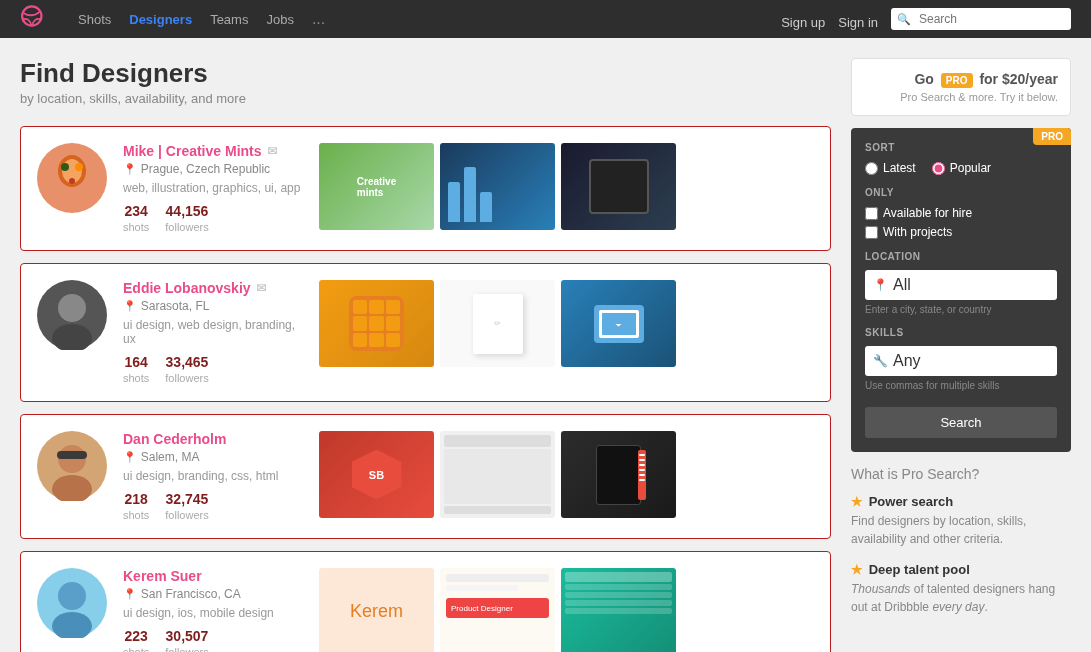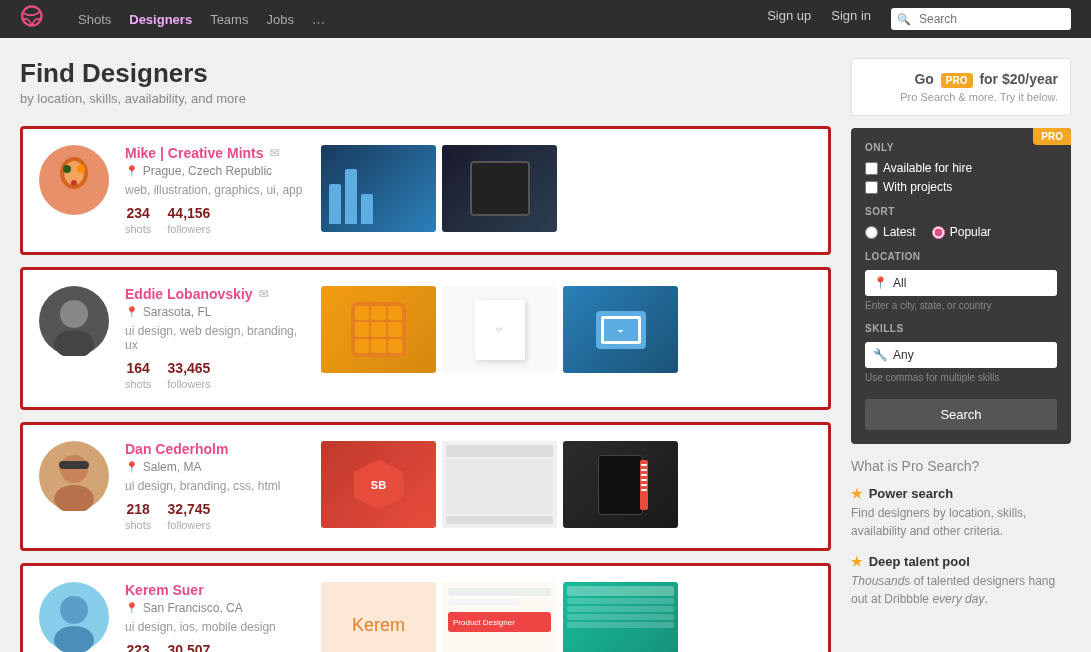--- a/index.html
+++ b/index.html
@@ -15,23 +15,23 @@
       gap: 20px;
     }
     .navbar .logo {
       color: #ea4c89;
       font-size: 22px;
       font-weight: bold;
       margin-right: 10px;
     }
     .nav-links { display: flex; gap: 18px; align-items: center; flex: 1; }
     .nav-link { color: #aaa; text-decoration: none; font-size: 13px; }
-    .nav-link.active { color: #f0abfc; font-weight: bold; }
+    .nav-link.active { color: #3b82f6; font-weight: bold; }
     .nav-more { color: #888; font-size: 16px; }
-    .nav-right { display: flex; align-items: flex-start; gap: 20px; margin-left: auto; }
+    .nav-right { display: flex; align-items: flex-end; gap: 13px; margin-left: auto; }
     .nav-btn { color: #ccc; text-decoration: none; font-size: 13px; }
     .nav-search {
       background: #fff;
       border: none;
       border-radius: 3px;
       padding: 4px 10px 4px 28px;
       font-size: 12px;
       width: 180px;
       outline: none;
       color: #999;
@@ -52,21 +52,21 @@
     .sidebar { width: 220px; flex-shrink: 0; }
 
     
     .page-header { margin-bottom: 20px; }
     .page-header h1 { font-size: 26px; font-weight: bold; color: #333; }
     .page-header p { font-size: 13px; color: #888; margin-top: 2px; }
 
     
     .designer-card {
       background: #fff;
-      border: 3px solid #b91c1c;
+      border: 1px solid #b91c1c;
       border-radius: 4px;
       padding: 16px;
       margin-bottom: 12px;
       display: flex;
       align-items: flex-start;
       gap: 16px;
       justify-content: space-between;
     }
     .avatar-placeholder {
       width: 70px; height: 70px; border-radius: 50%;
@@ -142,21 +142,21 @@
     .radio-group { display: flex; gap: 16px; }
     .radio-item { display: flex; align-items: center; gap: 5px; font-size: 12px; cursor: pointer; }
     .radio-item input { accent-color: #ea4c89; }
     .checkbox-item { display: flex; align-items: center; gap: 5px; font-size: 12px; cursor: pointer; margin-bottom: 5px; }
     .checkbox-item input { accent-color: #ea4c89; }
     .filter-input {
       width: 100%;
       padding: 6px 10px 6px 28px;
       border-radius: 3px;
       border: none;
-      font-size: 12px;
+      font-size: 16px;
       background: #fff;
       color: #333;
       outline: none;
     }
     .input-wrap { position: relative; }
     .input-wrap .input-icon {
       position: absolute; left: 8px; top: 50%; transform: translateY(-50%);
       font-size: 12px; color: #999;
     }
     .filter-hint { font-size: 10px; color: #888; margin-top: 4px; }
@@ -245,20 +245,25 @@
             <span class="stat-num">234</span>
             <span class="stat-label">shots</span>
           </div>
           <div class="stat-item">
             <span class="stat-num">44,156</span>
             <span class="stat-label">followers</span>
           </div>
         </div>
       </div>
       <div class="designer-shots">
+        <div class="shot-thumb">
+              <div class="shot-thumb-inner">
+                <div style="width:100%;height:100%;background:linear-gradient(135deg,#6ab04c,#a8d8a8);display:flex;align-items:center;justify-content:center;font-size:10px;color:#fff;font-weight:bold;">Creative<br>mints</div>
+              </div>
+            </div>
             <div class="shot-thumb">
               <div class="shot-thumb-inner">
                 <div style="width:100%;height:100%;background:linear-gradient(135deg,#1a3a5c,#2980b9);display:flex;align-items:flex-end;padding:8px;gap:4px;">
                   <div style="background:#5dade2;width:12px;height:40px;border-radius:2px 2px 0 0"></div>
                   <div style="background:#5dade2;width:12px;height:55px;border-radius:2px 2px 0 0"></div>
                   <div style="background:#5dade2;width:12px;height:30px;border-radius:2px 2px 0 0"></div>
                 </div>
               </div>
             </div>
             <div class="shot-thumb">
@@ -463,51 +468,51 @@
       <div class="go-pro">
         <span>Go</span>
         <span class="pro-badge">PRO</span>
         <span>for $20/year</span>
       </div>
       <p>Pro Search &amp; more. Try it below.</p>
     </div>
 
     <div class="filter-box">
       <span class="pro-ribbon">PRO</span>
-
-      
-      <div class="filter-section">
-        <div class="filter-label">ONLY</div>
-        <label class="checkbox-item">
-          <input type="checkbox" style="">
-          <span>Available for hire</span>
-        </label>
-        <label class="checkbox-item">
-          <input type="checkbox" style="">
-          <span>With projects</span>
-        </label>
-      </div>
 
       
       <div class="filter-section">
         <div class="filter-label">SORT</div>
         <div class="radio-group">
           <label class="radio-item">
             <input type="radio" name="sort" style="">
             <span>Latest</span>
           </label>
           <label class="radio-item">
             <input type="radio" name="sort" checked="" style="">
             <span>Popular</span>
           </label>
         </div>
       </div>
 
       
       <div class="filter-section">
+        <div class="filter-label">ONLY</div>
+        <label class="checkbox-item">
+          <input type="checkbox" style="">
+          <span>Available for hire</span>
+        </label>
+        <label class="checkbox-item">
+          <input type="checkbox" style="">
+          <span>With projects</span>
+        </label>
+      </div>
+
+      
+      <div class="filter-section">
         <div class="filter-label">LOCATION</div>
         <div class="input-wrap">
           <span class="input-icon">📍</span>
           <input class="filter-input" type="text" value="All" style="">
         </div>
         <div class="filter-hint">Enter a city, state, or country</div>
       </div>
 
       
       <div class="filter-section">

